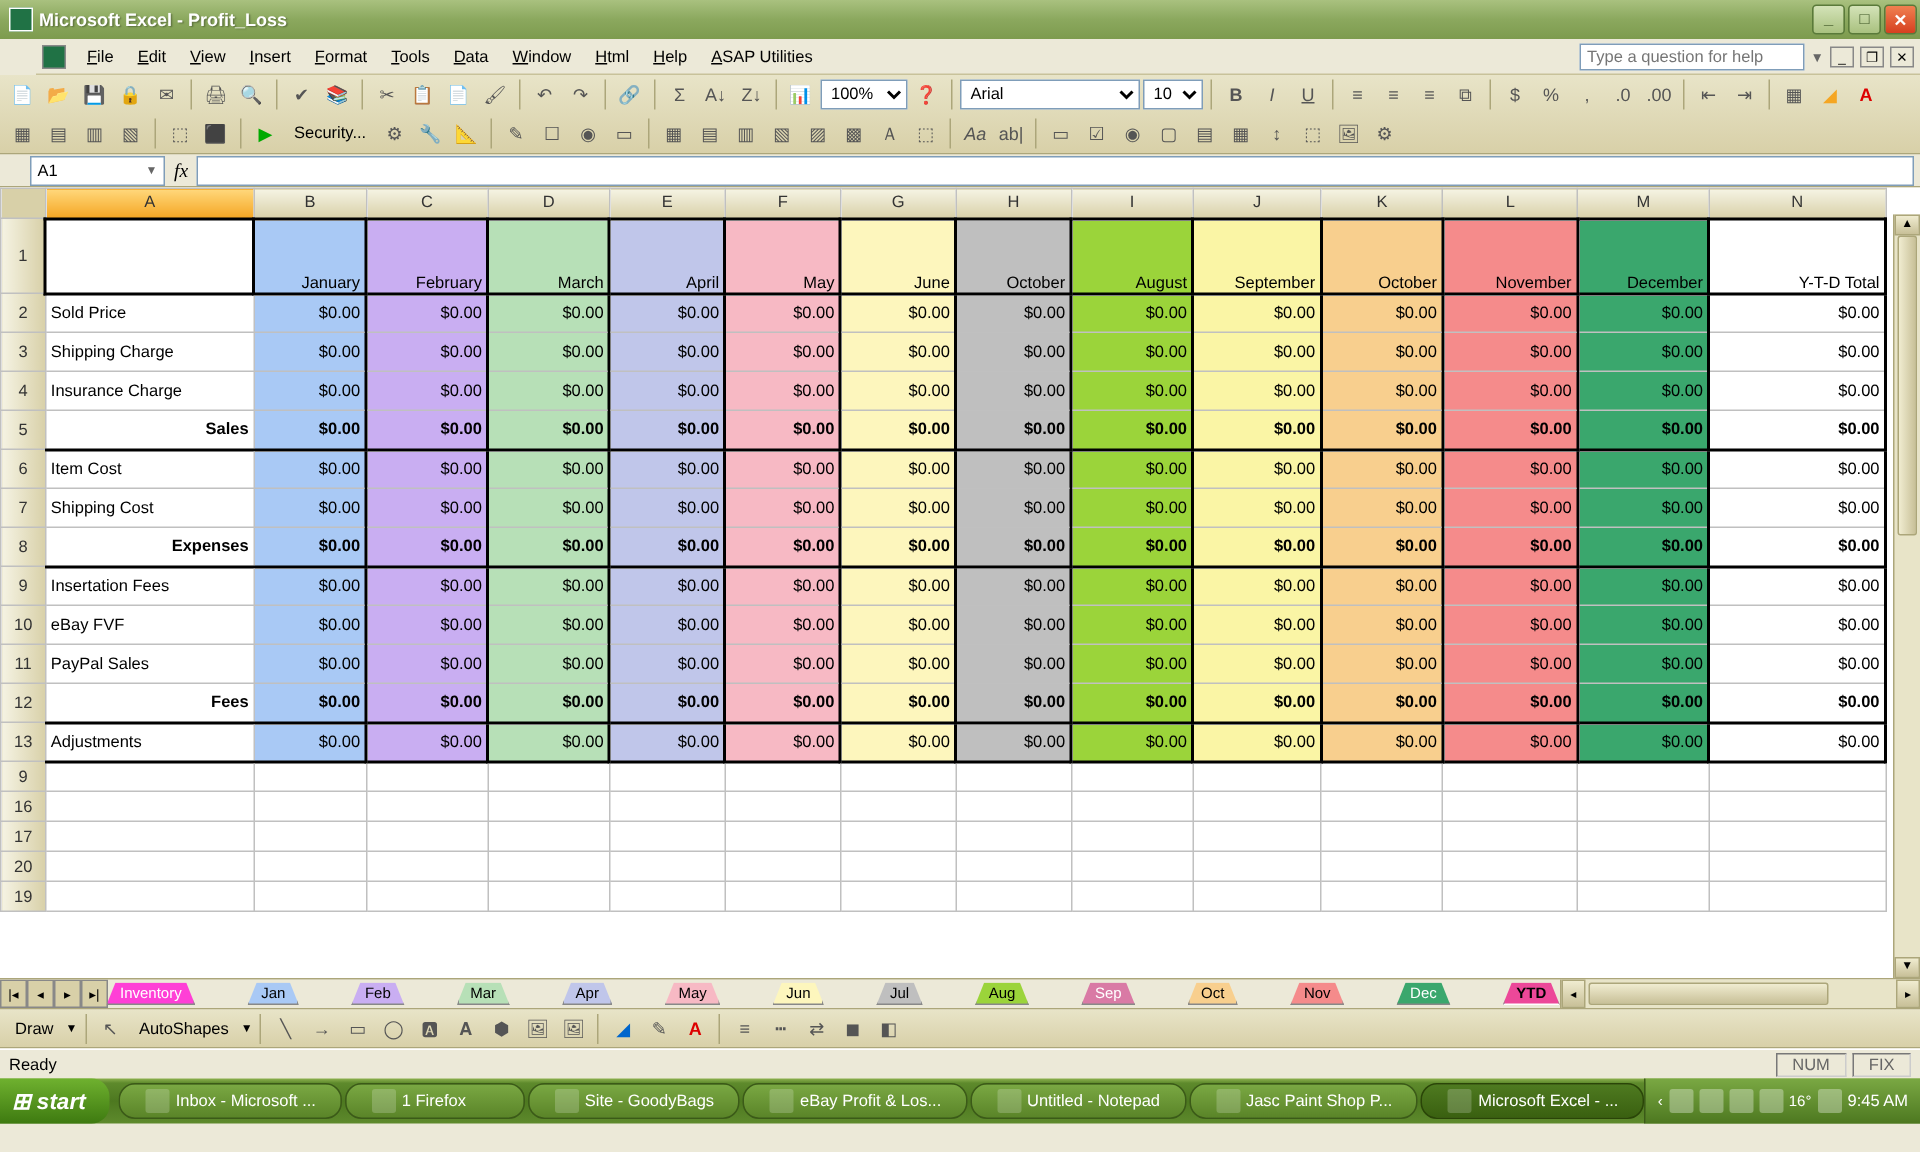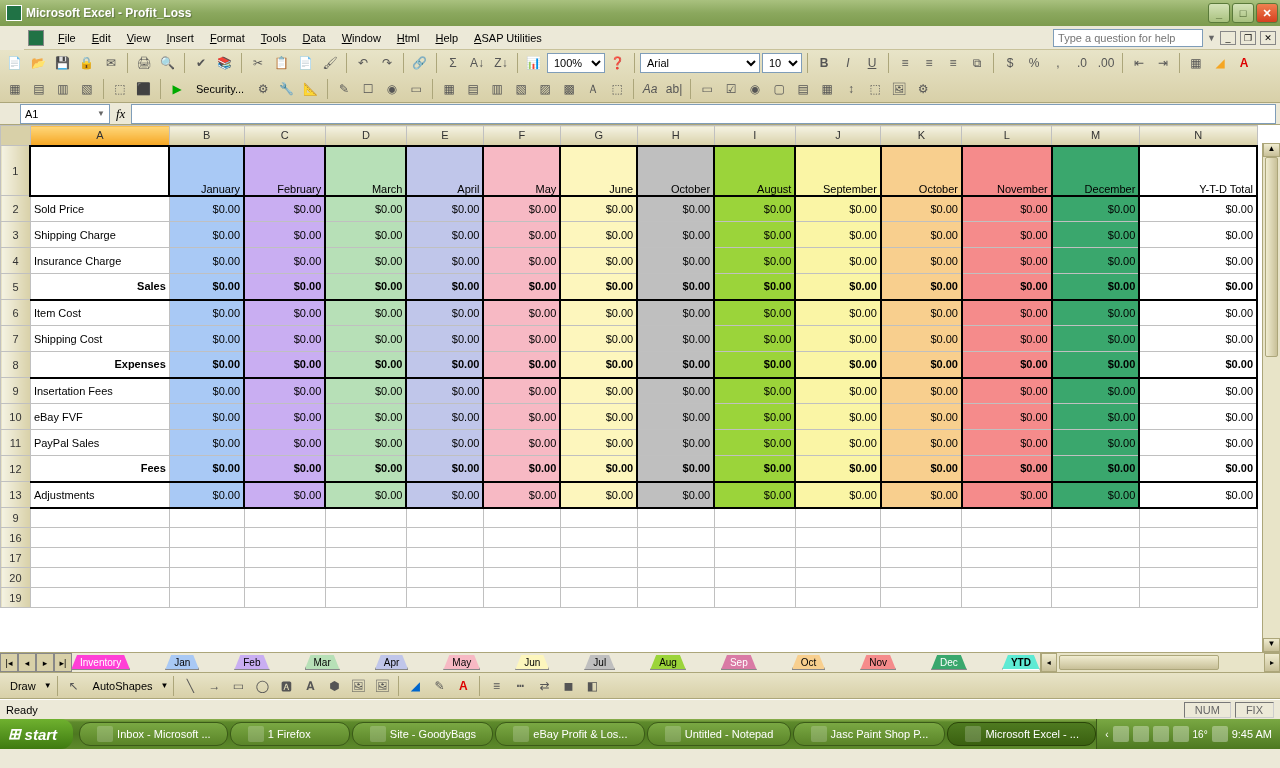--- a/index.html
+++ b/index.html
@@ -612,21 +612,21 @@
       <div class="sheet-tab" style="background: rgb(183, 224, 183);">Mar</div>
       <div class="sheet-tab" style="background: rgb(192, 198, 234);">Apr</div>
       <div class="sheet-tab" style="background: rgb(247, 185, 196);">May</div>
       <div class="sheet-tab" style="background: rgb(253, 246, 189);">Jun</div>
       <div class="sheet-tab" style="background: rgb(191, 191, 191);">Jul</div>
       <div class="sheet-tab" style="background: rgb(155, 212, 58);">Aug</div>
       <div class="sheet-tab" style="background: rgb(217, 122, 165); color: rgb(255, 255, 255);">Sep</div>
       <div class="sheet-tab" style="background: rgb(248, 207, 142);">Oct</div>
       <div class="sheet-tab" style="background: rgb(245, 139, 139);">Nov</div>
       <div class="sheet-tab" style="background: rgb(58, 167, 109); color: rgb(255, 255, 255);">Dec</div>
-      <div class="sheet-tab active" style="background: #5eead4;">YTD</div>
+      <div class="sheet-tab active" style="background: #ec4899;">YTD</div>
     </div>
   <div class="hscroll">
     <div class="arr l">◂</div>
     <div class="thumb"></div>
     <div class="arr r">▸</div>
   </div>
 </div>
 
 <div class="draw-row">
   <span class="draw-label">Draw</span>

